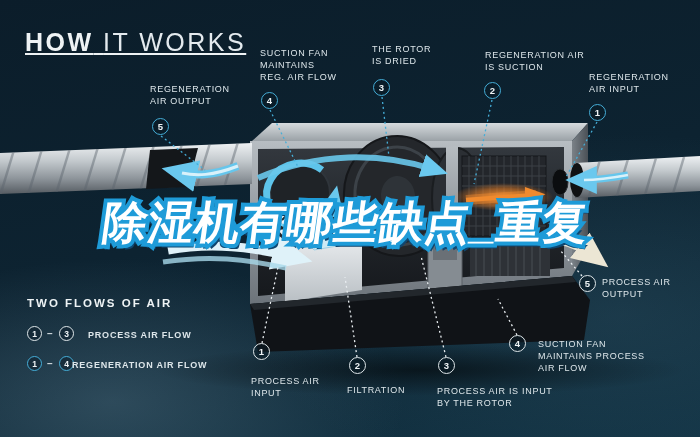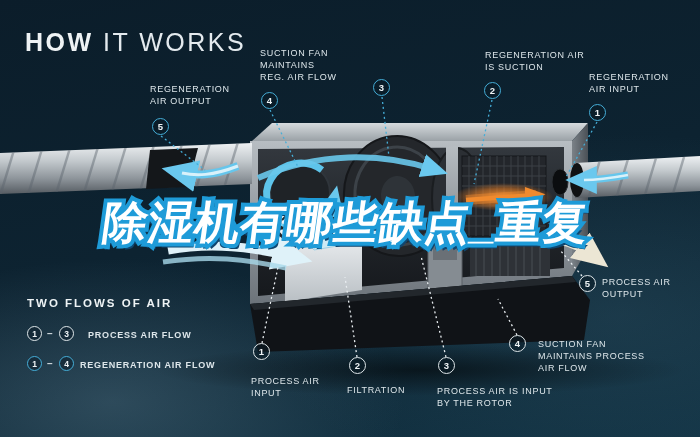--- a/index.html
+++ b/index.html
@@ -6,21 +6,21 @@
   .stage{
     position:relative;width:700px;height:437px;overflow:hidden;
     font-family:"Liberation Sans",sans-serif;
     background:
       radial-gradient(ellipse 430px 210px at 16% 92%, rgba(116,150,170,.30), rgba(116,150,170,0) 68%),
       radial-gradient(ellipse 520px 260px at 88% 72%, rgba(70,112,134,.22), rgba(70,112,134,0) 70%),
       linear-gradient(168deg,#0b1d2a 0%,#0d2331 48%,#0f2a39 74%,#123344 100%);
   }
   svg{position:absolute;left:0;top:0;}
   
-  .howit{position:absolute;left:25px;top:28px;font-size:25px;letter-spacing:2.5px;color:#eef2f4;white-space:nowrap;}
+  .howit{position:absolute;left:25px;top:28px;font-size:25px;letter-spacing:2.5px;color:#eef2f4;white-space:nowrap;text-decoration:underline;}
   .howit .b{font-weight:bold;}
   .howit .l{font-weight:normal;color:#e4eaee;}
   
   .cl{position:absolute;font-size:9px;font-weight:normal;letter-spacing:.7px;color:#dde6ea;
       white-space:pre-line;line-height:1.32;}
   .nc{position:absolute;width:17px;height:17px;border-radius:50%;border:1.6px solid #45aed8;
       display:flex;align-items:center;justify-content:center;font-size:9.5px;font-weight:bold;
       color:#eef3f5;background:rgba(10,27,39,.55);box-sizing:border-box;}
   .nc.white{border-color:#dfe7ea;}
   
@@ -242,20 +242,22 @@
 
   <div class="cl" style="left:150px;top:84px;">REGENERATION
 AIR OUTPUT</div>
   <div class="nc" style="left:152px;top:118px;">5</div>
 
   <div class="cl" style="left:260px;top:48px;">SUCTION FAN
 MAINTAINS
 REG. AIR FLOW</div>
   <div class="nc" style="left:261px;top:92px;">4</div>
 
+  <div class="cl" style="left:372px;top:44px;">THE ROTOR
+IS DRIED</div>
   <div class="nc" style="left:373px;top:79px;">3</div>
 
   <div class="cl" style="left:485px;top:50px;">REGENERATION AIR
 IS SUCTION</div>
   <div class="nc" style="left:484px;top:82px;">2</div>
 
   <div class="cl" style="left:589px;top:72px;">REGENERATION
 AIR INPUT</div>
   <div class="nc" style="left:589px;top:104px;">1</div>
 
@@ -281,21 +283,21 @@
 
   <div class="legend-title">TWO FLOWS OF AIR</div>
   <div class="lc white" style="left:27px;top:326px;">1</div>
   <div class="ldash" style="left:47px;top:328px;">–</div>
   <div class="lc white" style="left:59px;top:326px;">3</div>
   <div class="ltext" style="left:88px;top:330px;">PROCESS AIR FLOW</div>
 
   <div class="lc blue" style="left:27px;top:356px;">1</div>
   <div class="ldash" style="left:47px;top:358px;">–</div>
   <div class="lc blue" style="left:59px;top:356px;">4</div>
-  <div class="ltext" style="left:80px;top:360px;">REGENERATION AIR FLOW</div>
+  <div class="ltext" style="left:72px;top:360px;">REGENERATION AIR FLOW</div>
 
   <div class="banner">
     <div class="wrap">
       <span class="back">除湿机有哪些缺点_重复</span>
       <span class="front">除湿机有哪些缺点_重复</span>
     </div>
   </div>
 
 </div>
 

